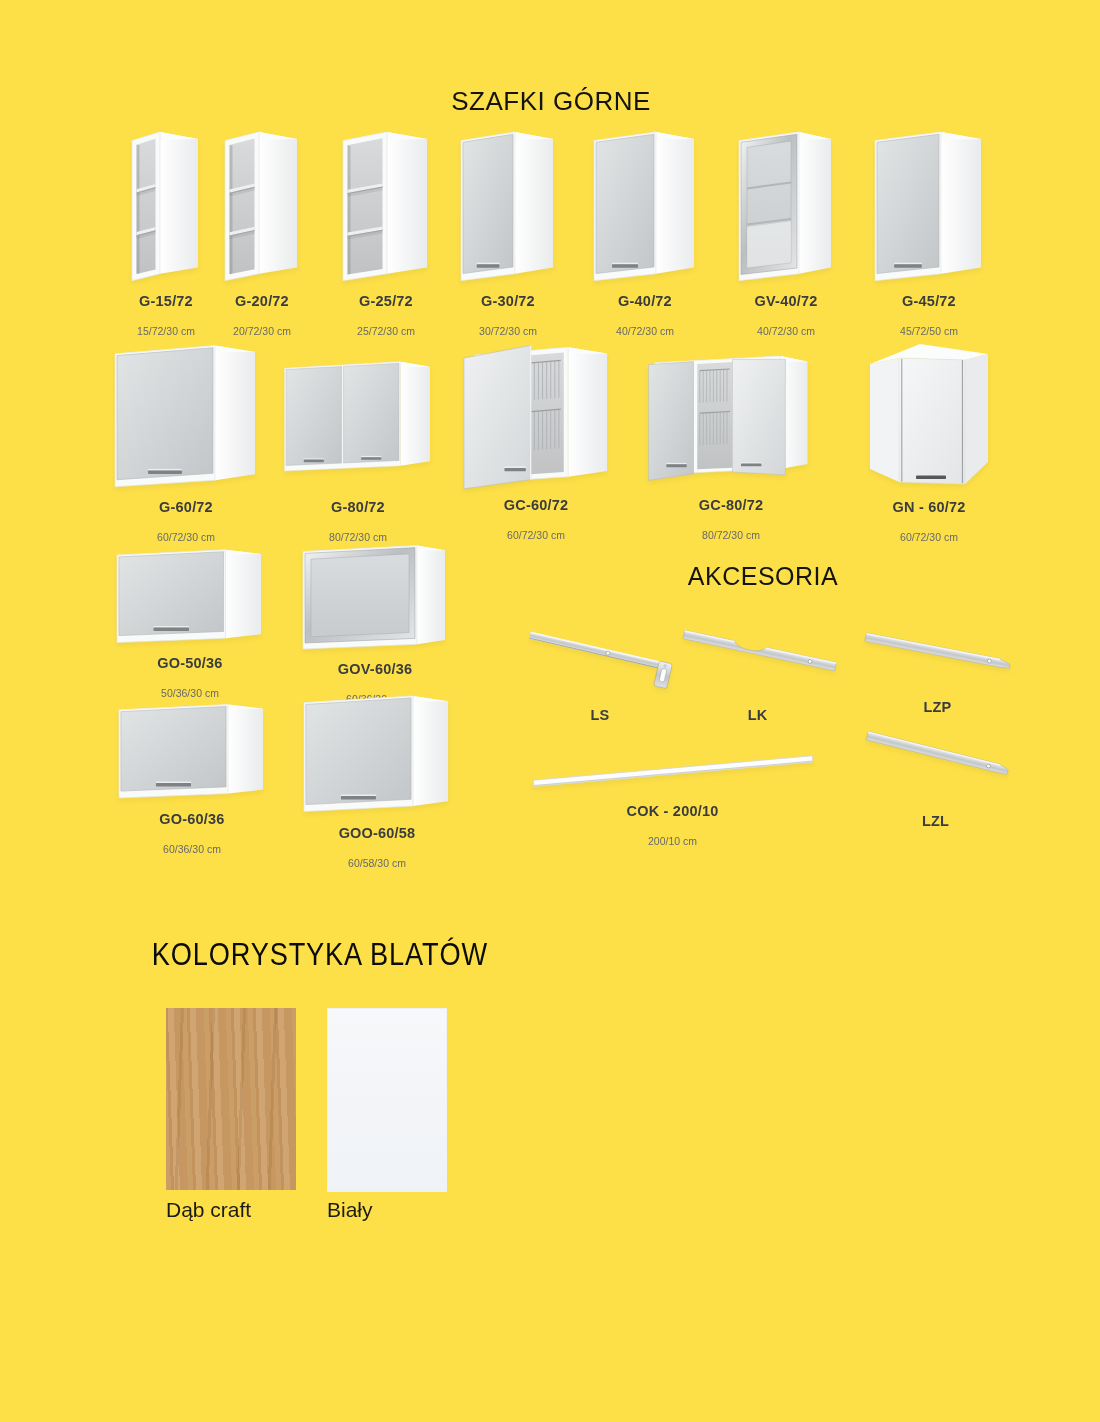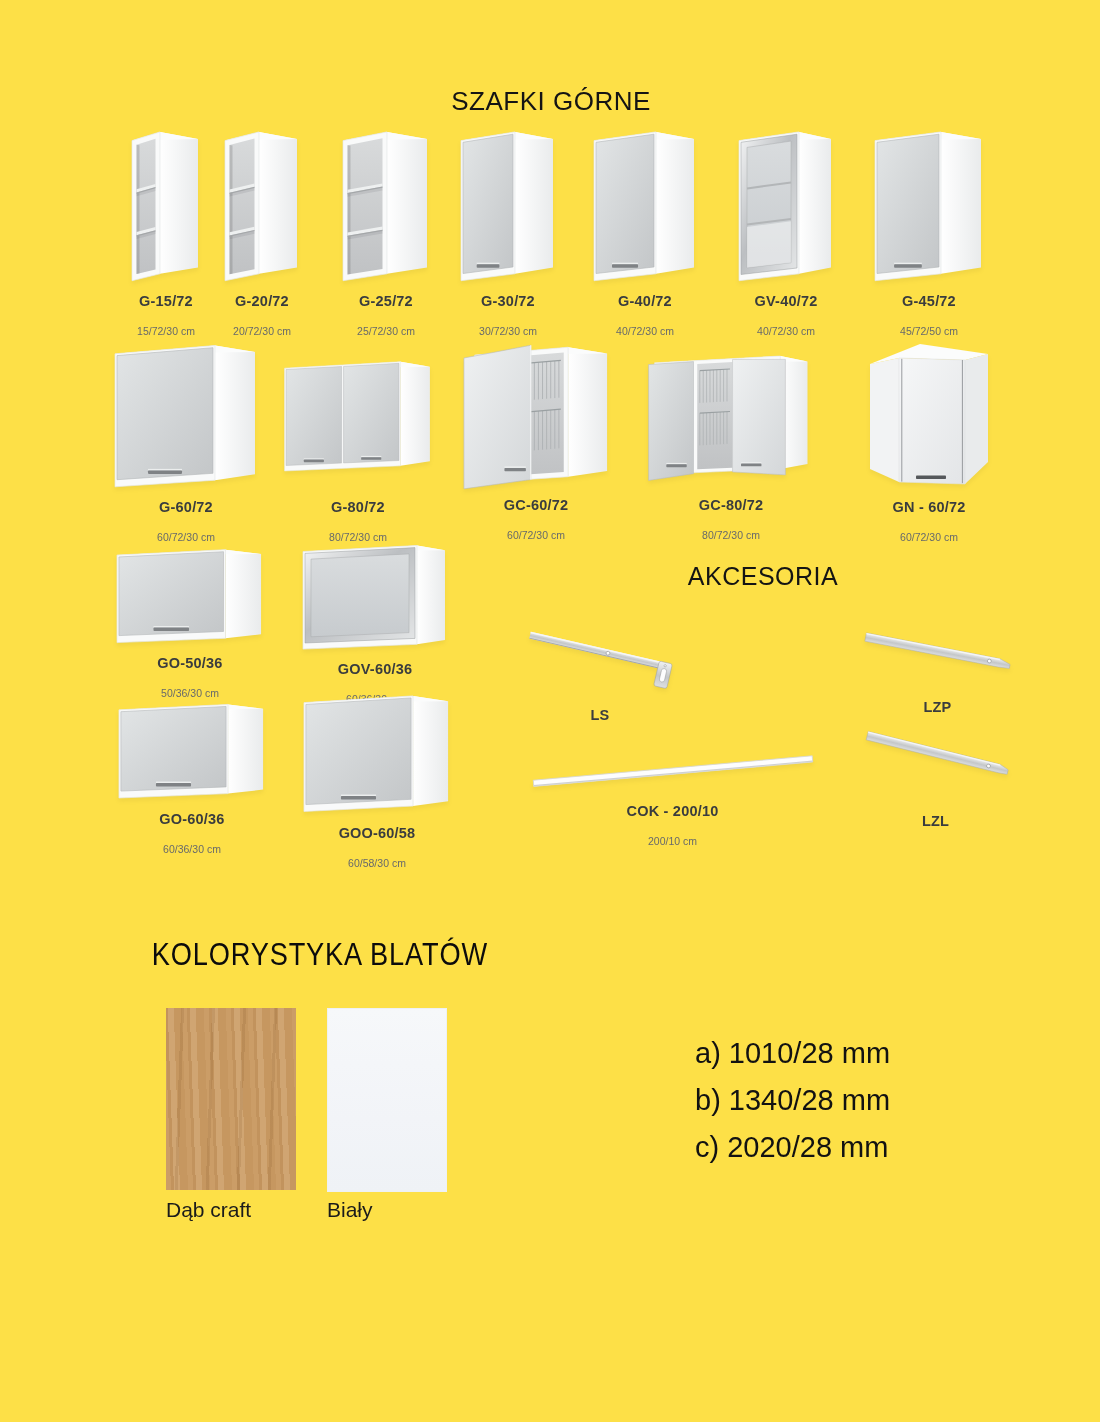--- a/index.html
+++ b/index.html
@@ -35,25 +35,20 @@
     <span>KOLORYSTYKA BLATÓW</span>
   </div>
 
 
   <div class="swatch swatch-wood" style="left:166px;top:1008px;width:130px;height:182px"></div>
   <div class="swatch swatch-white" style="left:327px;top:1008px;width:118px;height:182px"></div>
 
   <div class="swatch-label" style="left:166px;top:1198px;width:130px">Dąb craft</div>
   <div class="swatch-label" style="left:327px;top:1198px;width:118px">Biały</div>
 
-  <div class="dims-list" style="left:695px;top:1030px">
-    <div class="dim-line">a) 1010/28 mm</div>
-    <div class="dim-line">b) 1340/28 mm</div>
-    <div class="dim-line">c) 2020/28 mm</div>
-  </div>
 
 <div class="cab-cell" style="left:106px;top:124px;width:120px">
       <div class="art" style="height:166px">
         <svg width="72" height="166" viewBox="0 0 72 166" xmlns="http://www.w3.org/2000/svg">
           <defs>
             <linearGradient id="side1" x1="0" y1="0" x2="1" y2="0">
               <stop offset="0" stop-color="#ffffff"></stop>
               <stop offset="1" stop-color="#e9ebec"></stop>
             </linearGradient>
             <linearGradient id="door1" x1="0" y1="0" x2="1" y2="1">
@@ -772,20 +767,40 @@
             <rect x="6" y="36.2" width="136" height="0.9" fill="#a2a5a7"></rect>
             <circle cx="86" cy="33.6" r="1.9" fill="#fbfcfc" stroke="#8e9193" stroke-width="0.6"></circle>
             <path d="M140,29.6 h9 a2.2,2.2 0 0 1 2.2,2.2 v21 a2.2,2.2 0 0 1 -2.2,2.2 h-9 a2.2,2.2 0 0 1 -2.2,-2.2 v-21 a2.2,2.2 0 0 1 2.2,-2.2 z" fill="url(#am17)" stroke="#9b9ea0" stroke-width="0.5"></path>
             <rect x="142" y="36" width="5.2" height="13.5" rx="2.4" fill="#fcfdfd" stroke="#979a9c" stroke-width="0.5"></rect>
             <circle cx="144.6" cy="33" r="1.1" fill="#fdfdfd" stroke="#8e9193" stroke-width="0.5"></circle>
           </g>
         </svg>
       </div>
       <div class="model">LS</div>
     </div>
+    <div class="acc-cell" style="left:675px;top:618px;width:165px">
+      <div class="art">
+        <svg width="165" height="86" viewBox="0 0 165 86" xmlns="http://www.w3.org/2000/svg">
+          <defs>
+            <linearGradient id="am18" x1="0" y1="0" x2="0" y2="1">
+              <stop offset="0" stop-color="#f0f2f3"></stop>
+              <stop offset=".55" stop-color="#c4c7c9"></stop>
+              <stop offset="1" stop-color="#dddfe1"></stop>
+            </linearGradient>
+          </defs>
+          <g transform="rotate(12 82 43)">
+            <path d="M5,28 H56 C60,35.8 84,35.8 88,28 H160 V36.6 H5 Z" fill="url(#am18)" stroke="#aaadaf" stroke-width="0.5"></path>
+            <rect x="5" y="28" width="51" height="1.4" fill="#f4f5f6"></rect>
+            <rect x="88" y="28" width="72" height="1.4" fill="#f4f5f6"></rect>
+            <circle cx="134" cy="32.4" r="1.9" fill="#fbfcfc" stroke="#8e9193" stroke-width="0.6"></circle>
+          </g>
+        </svg>
+      </div>
+      <div class="model">LK</div>
+    </div>
     <div class="acc-cell" style="left:855px;top:620px;width:165px">
       <div class="art">
         <svg width="160" height="76" viewBox="0 0 160 76" xmlns="http://www.w3.org/2000/svg">
           <defs>
             <linearGradient id="am19" x1="0" y1="0" x2="0" y2="1">
               <stop offset="0" stop-color="#f0f2f3"></stop>
               <stop offset=".55" stop-color="#c4c7c9"></stop>
               <stop offset="1" stop-color="#dddfe1"></stop>
             </linearGradient>
           </defs>

